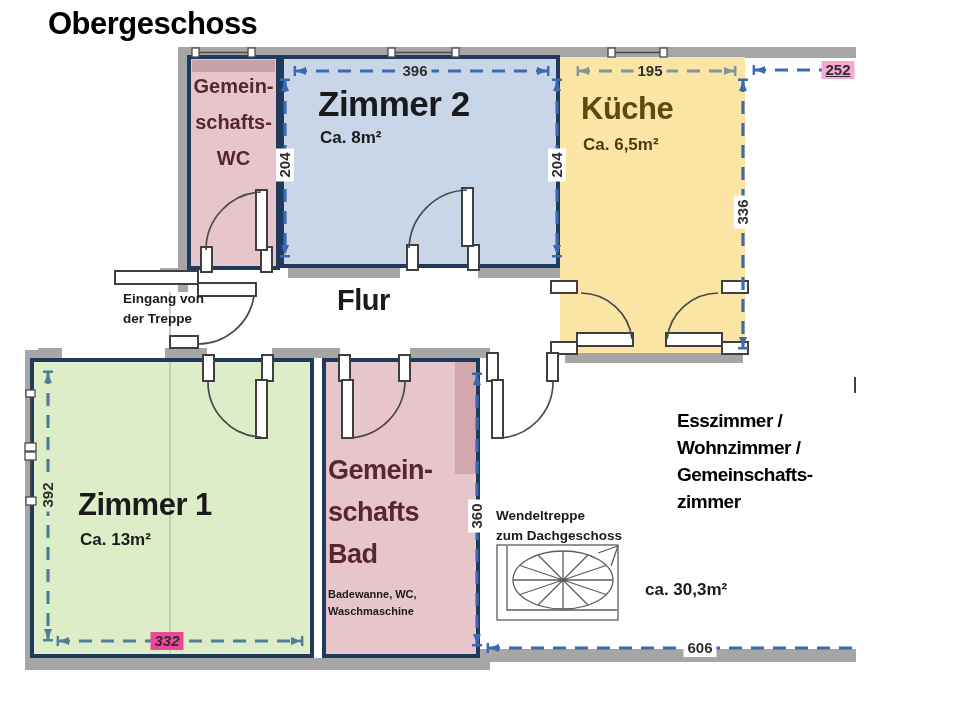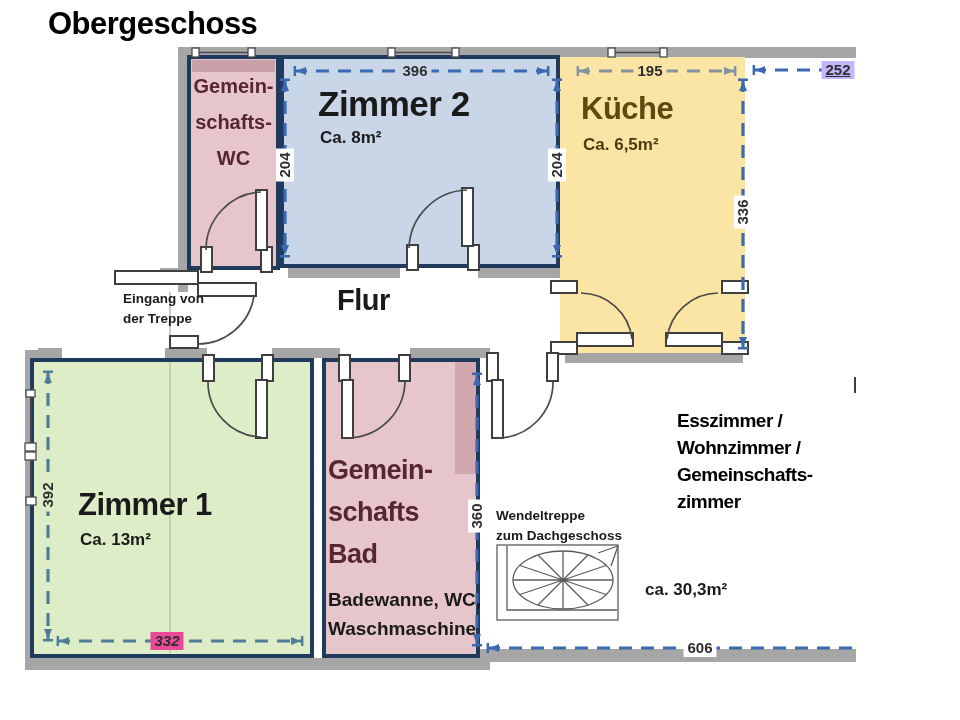--- a/index.html
+++ b/index.html
@@ -192,21 +192,21 @@
     <line class="dim dblue" x1="557" y1="79" x2="557" y2="257"></line>
     <line class="dim dblue" x1="743" y1="79" x2="743" y2="349"></line>
     <line class="dim dteal" x1="48" y1="371" x2="48" y2="641"></line>
     <line class="dim dteal" x1="57" y1="641" x2="303" y2="641"></line>
     <line class="dim dblue" x1="477" y1="373" x2="477" y2="646"></line>
     <line class="dim dblue" x1="487" y1="648" x2="918" y2="648"></line>
   </svg>
 
   <span class="dlabel" style="left:415px;top:71px;background:#c9d6e8;">396</span>
   <span class="dlabel" style="left:650px;top:71px;background:#fbe5a4;">195</span>
-  <span class="dlabel" style="left:838px;top:70px;background:#c4b5fd;text-decoration:underline;">252</span>
+  <span class="dlabel" style="left:838px;top:70px;background:#f9a8d4;text-decoration:underline;">252</span>
   <span class="dlabel rot" style="left:285px;top:165px;background:#fff;">204</span>
   <span class="dlabel rot" style="left:557px;top:165px;background:#fff;">204</span>
   <span class="dlabel rot" style="left:743px;top:212px;background:#fff;">336</span>
   <span class="dlabel rot" style="left:48px;top:495px;background:#ddedc8;">392</span>
   <span class="dlabel" style="left:167px;top:641px;background:#ec4899;font-style:italic;">332</span>
   <span class="dlabel rot" style="left:477px;top:516px;background:#fff;">360</span>
   <span class="dlabel" style="left:700px;top:648px;background:#fff;">606</span>
 
   <div class="txt maroon" style="left:188px;top:68px;width:91px;text-align:center;font-size:20px;line-height:1.8;font-weight:800;">
     <div>Gemein-</div>
@@ -228,21 +228,21 @@
   </div>
 
   <div class="txt big" style="left:78px;top:487px;font-size:31px;">Zimmer 1</div>
   <div class="txt sub" style="left:80px;top:530px;">Ca. 13m²</div>
 
   <div class="txt maroon" style="left:328px;top:450px;font-size:27px;line-height:1.55;font-weight:800;letter-spacing:-0.5px;">
     <div>Gemein-</div>
     <div>schafts</div>
     <div>Bad</div>
   </div>
-  <div class="txt" style="left:328px;top:586px;font-size:19px;line-height:1.5;color:#1a1a1a;">
+  <div class="txt" style="left:328px;top:586px;font-size:11px;line-height:1.5;color:#1a1a1a;">
     <div>Badewanne, WC,</div>
     <div>Waschmaschine</div>
   </div>
 
   <div class="txt small" style="left:496px;top:506px;">
     <div>Wendeltreppe</div>
     <div>zum Dachgeschoss</div>
   </div>
 
   <div class="txt" style="left:642px;top:408px;font-size:19px;line-height:1.42;font-weight:800;letter-spacing:-0.5px;color:#000;margin-left:35px;">

